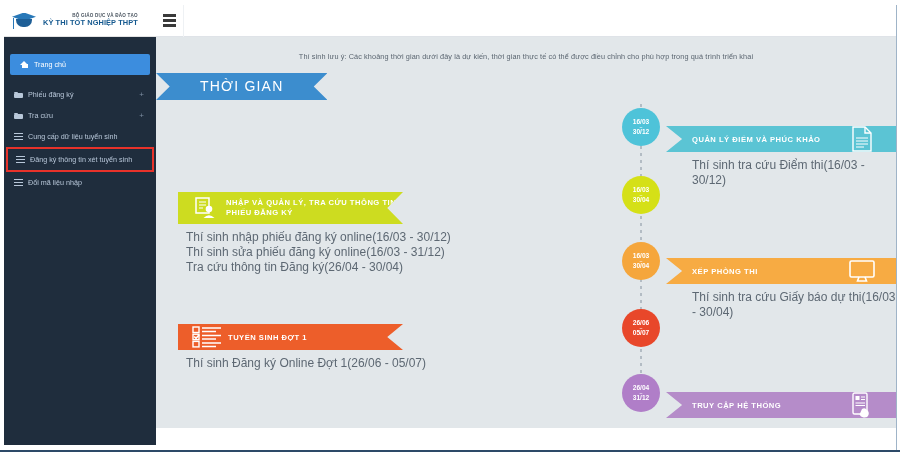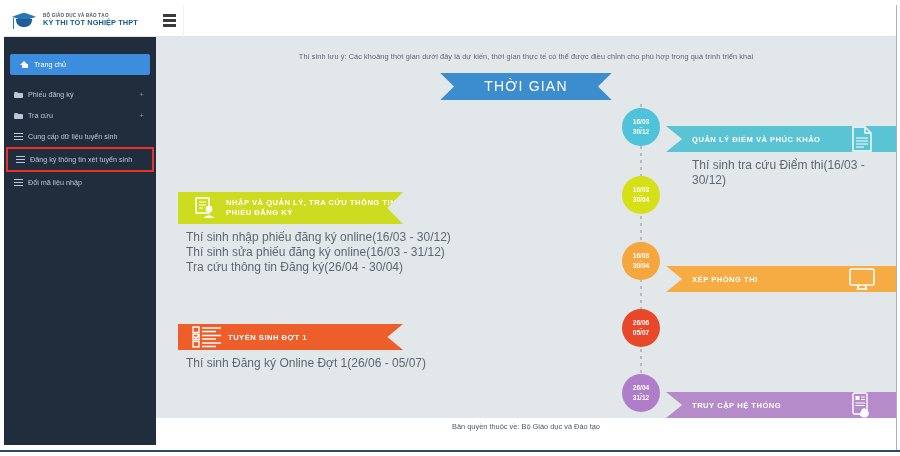--- a/index.html
+++ b/index.html
@@ -59,21 +59,21 @@
   .brand-logo .cap2 {
     position: absolute; left: 6px; top: 10px;
     width: 16px; height: 8px;
     background: #1d5e96;
     border-radius: 0 0 7px 7px;
   }
   .brand-logo .tassel {
     position: absolute; left: 3px; top: 9px;
     width: 1px; height: 11px; background: #2878b8;
   }
-  .brand-text { line-height: 1.05; padding-left: 3px; }
+  .brand-text { line-height: 1.05; padding-left: 3px; text-align: right; }
   .brand-line1 { font-size: 4.6px; color: #4a5560; letter-spacing: .2px; font-weight: bold; }
   .brand-line2 { font-size: 7.4px; color: #15598f; font-weight: bold; letter-spacing: .1px; }
 
   .menu { padding-top: 8px; }
   .menu-item {
     position: relative;
     display: flex; align-items: flex-start;
     padding: 5px 8px 5px 10px;
     color: #b8c7d9; font-size: 7.2px; line-height: 11px;
     cursor: pointer;
@@ -149,21 +149,21 @@
   }
   .notice {
     text-align: center;
     font-size: 7.3px;
     color: #5a6570;
     padding-top: 15px;
     letter-spacing: .1px;
   }
 
   
-  .ribbon-wrap { display: flex; justify-content: center; margin-top: 12px; }
+  .ribbon-wrap { display: flex; justify-content: flex-start; margin-top: 12px; }
   .ribbon {
     position: relative;
     background: #3c8dce;
     color: #fff;
     font-size: 14px;
     letter-spacing: 1.2px;
     padding: 5px 44px 6px 44px;
     clip-path: polygon(0% 0%, 100% 0%, 92% 50%, 100% 100%, 0% 100%, 8% 50%);
     text-align: center;
   }
@@ -375,29 +375,32 @@
             <div>Thí sinh nhập phiếu đăng ký online(16/03 - 30/12)</div>
             <div>Thí sinh sửa phiếu đăng ký online(16/03 - 31/12)</div>
             <div>Tra cứu thông tin Đăng ký(26/04 - 30/04)</div>
           </div>
         </div>
         <div class="node" style="top: 138px; background: rgb(245, 166, 60);">
           <span>16/03</span>
           <span class="dash">~</span>
           <span>30/04</span>
         </div>
-        <div class="row right" style="top: 162px;">
+        <div class="row right" style="top: 154px;">
           <div class="banner to-right" style="background: rgb(247, 171, 67); width: 230px;">
             <span class="b-text">XẾP PHÒNG THI</span>
             <span class="b-icon" style="margin-right: 20px;">
               <svg class="svgicon" width="28" height="24" viewBox="0 0 28 24" fill="none" stroke="#ffffff" stroke-width="1.6">
                 <rect x="2" y="2" width="24" height="16" rx="1.5"></rect>
                 <path d="M11 18 L9.5 22 H18.5 L17 18"></path>
               </svg>
             </span>
+          </div>
+          <div class="desc">
+            <div>Thí sinh tra cứu Giấy báo dự thi(16/03 - 30/04)</div>
           </div>
         </div>
         <div class="node" style="top: 205px; background: rgb(232, 71, 42);">
           <span>26/06</span>
           <span class="dash">~</span>
           <span>05/07</span>
         </div>
         <div class="row left" style="top: 220px;">
           <div class="banner to-left" style="background: rgb(237, 94, 42); margin-left: 22px; width: 225px;">
             <span class="b-icon" style="margin-right: 6px;">
@@ -429,16 +432,13 @@
                 <rect x="5.5" y="4" width="4" height="4" fill="#ffffff" stroke="none"></rect>
                 <path d="M11 5 H15 M11 7.5 H15 M5.5 11 H15 M5.5 13.5 H15" stroke-width="1"></path>
                 <path d="M12 17 q3 -2 5 1 q2.5 2 1.5 5 q-1 3 -5 2.4 q-3 -0.6 -4 -3" fill="#ffffff" stroke="none"></path>
               </svg>
             </span>
           </div>
         </div>
       </div>
   </div>
 
-  <div class="footer">
-    <span>Bản quyền thuộc về: Bộ Giáo dục và Đào tạo</span>
-  </div>
 </div>
 
 </body></html>

